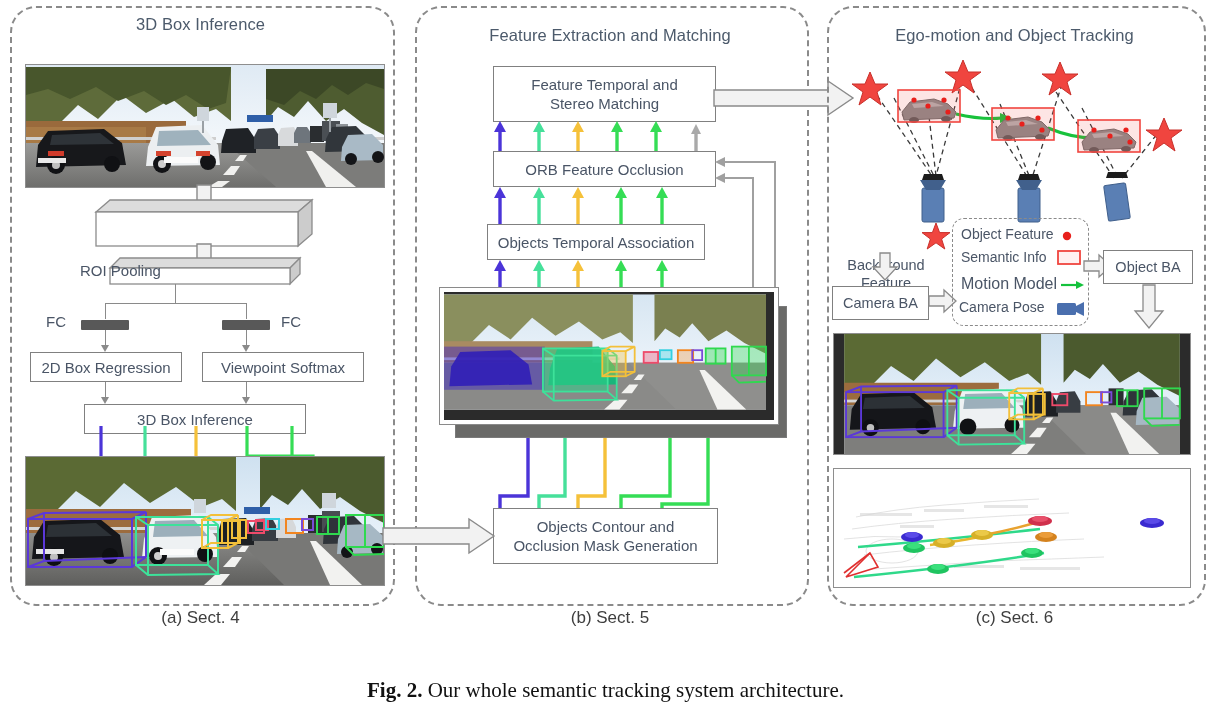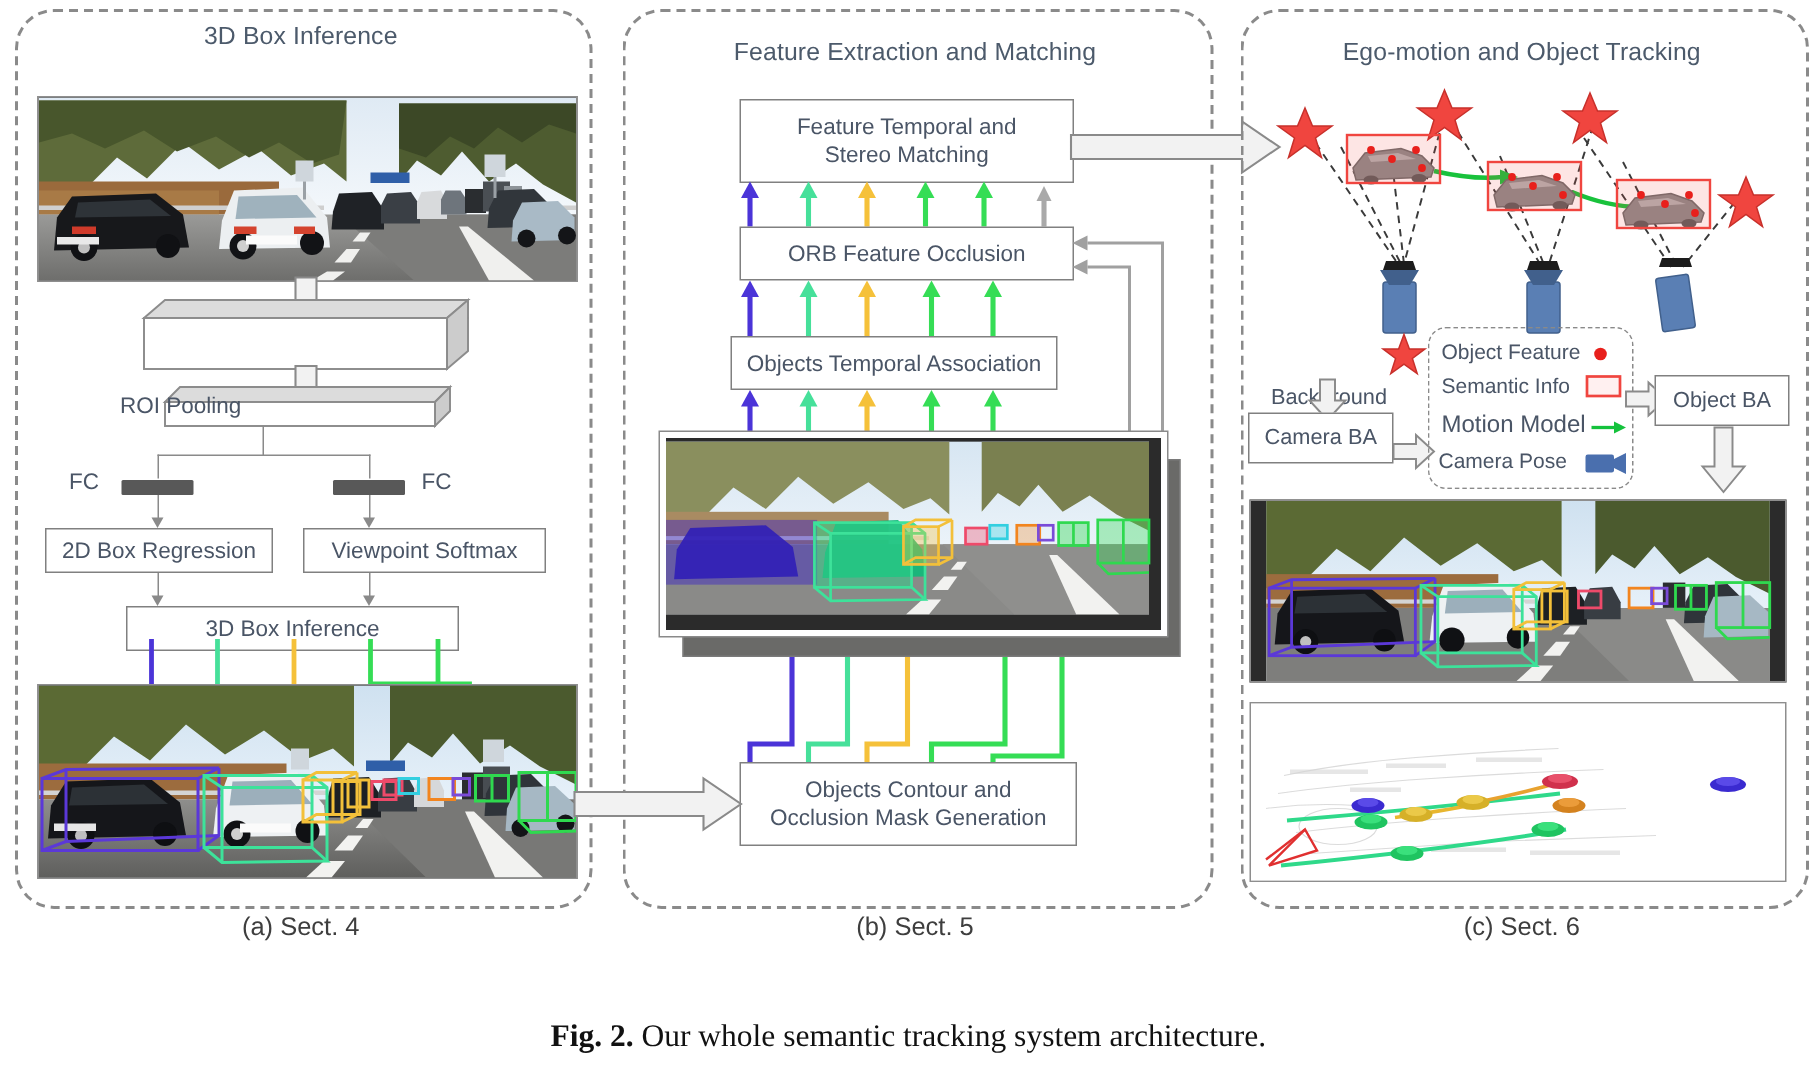--- a/index.html
+++ b/index.html
@@ -612,21 +612,21 @@
 <svg class="abs" style="left:921px;top:222px;" width="30" height="30">
   <polygon points="15,1 18.6,10.6 29,10.6 20.6,17 23.8,27 15,20.8 6.2,27 9.4,17 1,10.6 11.4,10.6" fill="#f0453f" stroke="#c8302b"></polygon>
 </svg>
 
 <div class="blockarrow" style="left:872px;top:253px;">
   <svg width="26" height="28" viewBox="0 0 26 28">
     <polygon points="8,0 18,0 18,14 25,14 13,27 1,14 8,14" fill="#f2f2f2" stroke="#8a8a8a" stroke-width="1.3"></polygon>
   </svg>
 </div>
 
-<div class="box small" style="left:832px;top:275px;width:97px;height:34px;">
+<div class="box small" style="left:832px;top:286px;width:97px;height:34px;">
   <span>Camera BA</span>
 </div>
 
 <div class="blockarrow" style="left:929px;top:289px;">
   <svg width="28" height="24" viewBox="0 0 28 24">
     <polygon points="0,7 15,7 15,1 27,12 15,23 15,17 0,17" fill="#f2f2f2" stroke="#8a8a8a" stroke-width="1.3"></polygon>
   </svg>
 </div>
 
 <div class="abs" style="left:952px;top:218px;width:135px;height:106px;border:1.6px dashed #8a8a8a;border-radius:12px;">

